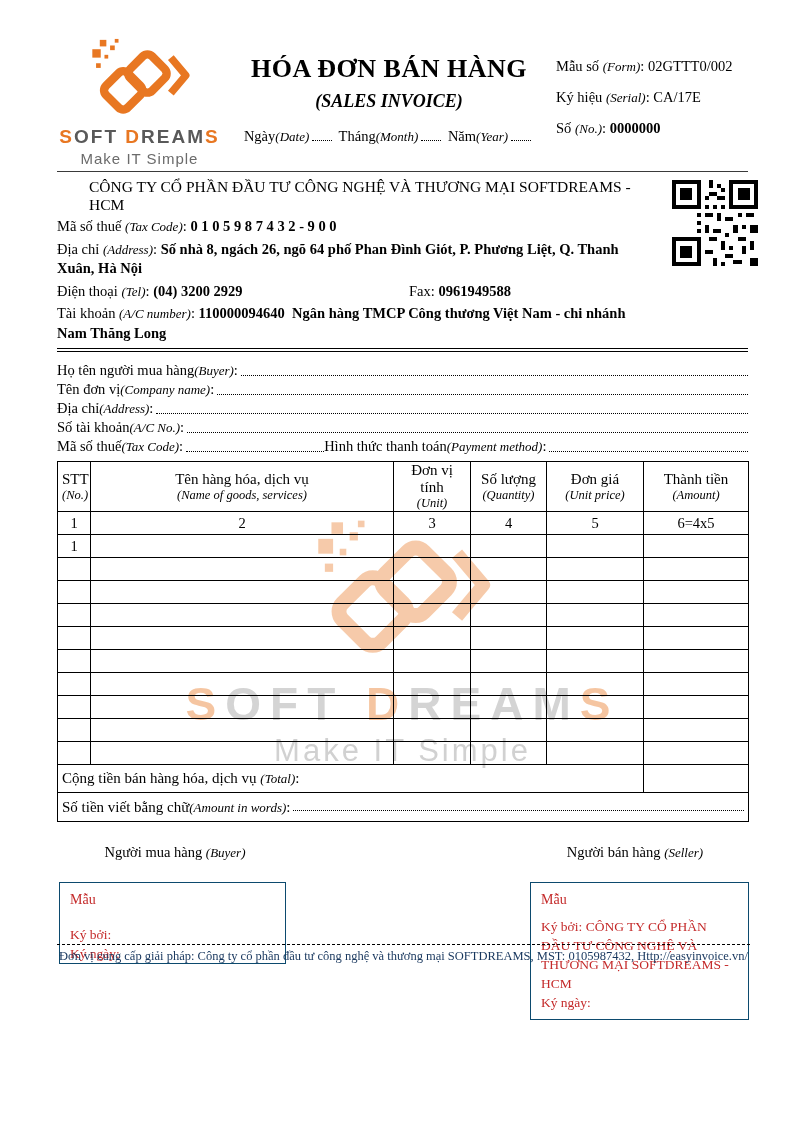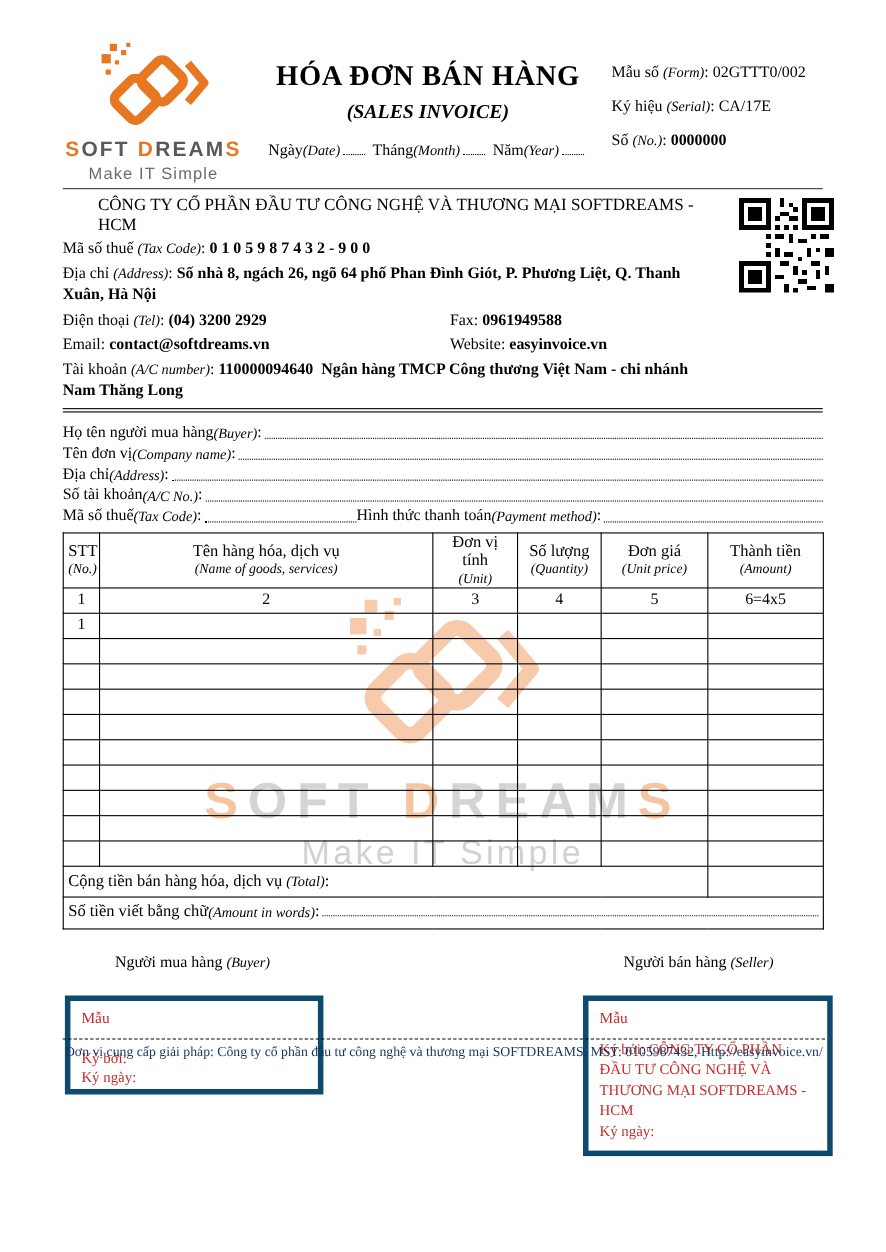--- a/index.html
+++ b/index.html
@@ -62,21 +62,21 @@
   tr.total-row td{height:27px;font-size:15px;}
   tr.words-row td{height:28px;font-size:15px;}
   .cell-flex{display:flex;align-items:flex-end;}
   .cell-flex .dotted{margin-bottom:5px;}
 
   
   .signatures{position:relative;height:200px;margin-top:20px;}
   .sig-label{position:absolute;top:2px;text-align:center;font-size:14.5px;}
   .sig-label.buyer-side{left:0;width:236px;}
   .sig-label.seller-side{left:468px;width:220px;}
-  .stamp{position:absolute;top:40px;border:5px solid #0c4a6e;color:#C42A2A;padding:7px 10px;font-size:13.5px;line-height:1.4;}
+  .stamp{position:absolute;top:40px;border:1px solid #0c4a6e;color:#C42A2A;padding:7px 10px;font-size:13.5px;line-height:1.4;}
   .stamp.buyer-stamp{left:2px;width:205px;height:66px;}
   .stamp.seller-stamp{left:473px;width:197px;min-height:88px;}
   .stamp-title{font-size:14px;margin-bottom:16px;}
   .seller-stamp .stamp-title{margin-bottom:8px;}
   .stamp-by{font-weight:bold;font-weight:normal;}
 
   
   .footer{position:absolute;left:57px;top:944px;width:693px;border-top:1.5px dashed #000;padding-top:4px;text-align:center;}
   .footer-text{font-size:12.5px;color:#17365D;}
 </style>
@@ -181,24 +181,20 @@
         </g>
       </svg>
     </div>
     <div class="co-name">CÔNG TY CỔ PHẦN ĐẦU TƯ CÔNG NGHỆ VÀ THƯƠNG MẠI SOFTDREAMS - HCM</div>
     <div class="co-line"><span>Mã số thuế </span><span class="en">(Tax Code)</span><span>: </span><span class="bold">0 1 0 5 9 8 7 4 3 2 - 9 0 0</span></div>
     <div class="co-line"><span>Địa chỉ </span><span class="en">(Address)</span><span>: </span><span class="bold">Số nhà 8, ngách 26, ngõ 64 phố Phan Đình Giót, P. Phương Liệt, Q. Thanh Xuân, Hà Nội</span></div>
     <div class="co-line two-col">
       <div class="col-left"><span>Điện thoại </span><span class="en">(Tel)</span><span>: </span><span class="bold">(04) 3200 2929</span></div>
       <div><span>Fax: </span><span class="bold">0961949588</span></div>
     </div>
-    <div class="co-line two-col">
-      <div class="col-left"><span>Email: </span><span class="bold">contact@softdreams.vn</span></div>
-      <div><span>Website: </span><span class="bold">easyinvoice.vn</span></div>
-    </div>
     <div class="co-line"><span>Tài khoản </span><span class="en">(A/C number)</span><span>: </span><span class="bold">110000094640</span><span class="bold">&nbsp;&nbsp;</span><span class="bold">Ngân hàng TMCP Công thương Việt Nam - chi nhánh Nam Thăng Long</span></div>
   </div>
 
   <div class="double-rule"></div>
 
   <div class="buyer">
     <div class="field-line">
         <span>Họ tên người mua hàng </span>
         <span class="en">(Buyer)</span>
         <span>:</span>

